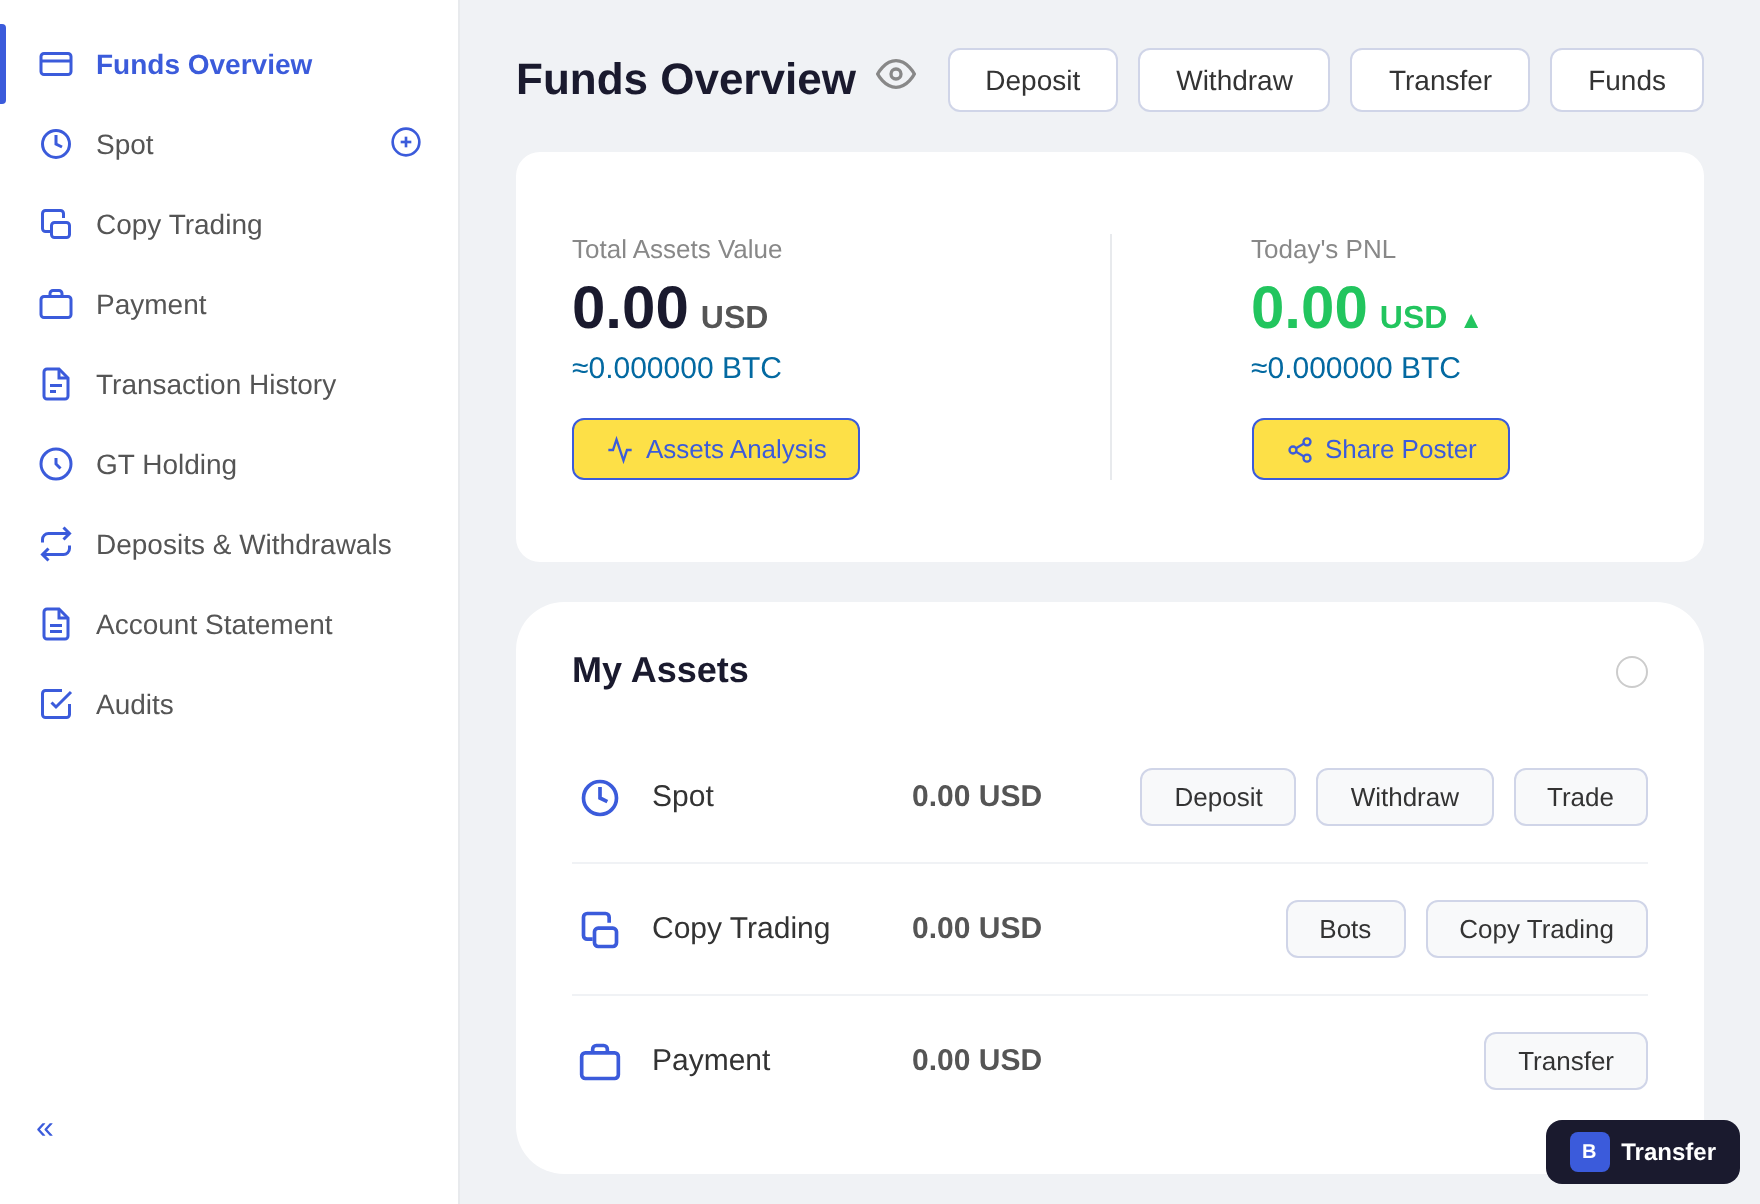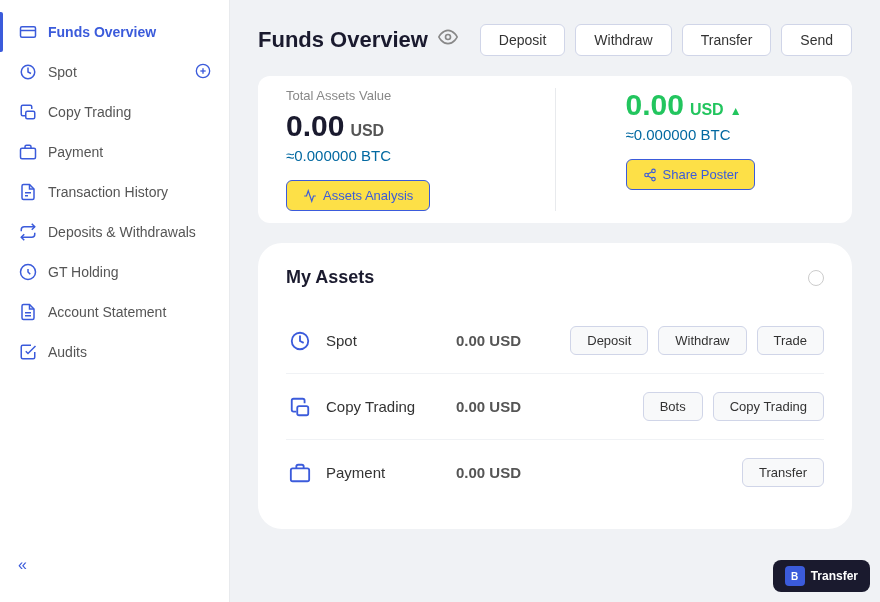--- a/index.html
+++ b/index.html
@@ -96,21 +96,21 @@
       border-radius: 6px;
       font-size: 14px;
       cursor: pointer;
       font-weight: 500;
     }
 
     
     .overview-card {
       background: #fff;
       border-radius: 12px;
-      padding: 12px 28px;
+      padding: 41px 28px;
       margin-bottom: 20px;
       display: flex;
       gap: 60px;
     }
     .overview-section { flex: 1; }
     .overview-label { font-size: 13px; color: #888; margin-bottom: 6px; }
     .overview-value {
       font-size: 30px;
       font-weight: 700;
       color: #1a1a2e;
@@ -278,37 +278,37 @@
           <line x1="8" y1="13" x2="16" y2="13"></line>
           <line x1="8" y1="17" x2="12" y2="17"></line>
         </svg>
     </span>
     <span>Transaction History</span>
   </div>
 
   <div class="sidebar-item">
     <span class="sidebar-icon">
       <svg viewBox="0 0 24 24" fill="none" stroke="#3b5bdb" stroke-width="2">
+          <circle cx="12" cy="12" r="10"></circle>
+          <path d="M12 8v4l3 3"></path>
+        </svg>
+    </span>
+    <span>GT Holding</span>
+  </div>
+
+  <div class="sidebar-item">
+    <span class="sidebar-icon">
+      <svg viewBox="0 0 24 24" fill="none" stroke="#3b5bdb" stroke-width="2">
           <polyline points="17 1 21 5 17 9"></polyline>
           <path d="M3 11V9a4 4 0 014-4h14"></path>
           <polyline points="7 23 3 19 7 15"></polyline>
           <path d="M21 13v2a4 4 0 01-4 4H3"></path>
         </svg>
     </span>
     <span>Deposits &amp; Withdrawals</span>
-  </div>
-
-  <div class="sidebar-item">
-    <span class="sidebar-icon">
-      <svg viewBox="0 0 24 24" fill="none" stroke="#3b5bdb" stroke-width="2">
-          <circle cx="12" cy="12" r="10"></circle>
-          <path d="M12 8v4l3 3"></path>
-        </svg>
-    </span>
-    <span>GT Holding</span>
   </div>
 
   <div class="sidebar-item">
     <span class="sidebar-icon">
       <svg viewBox="0 0 24 24" fill="none" stroke="#3b5bdb" stroke-width="2">
           <path d="M14 2H6a2 2 0 00-2 2v16a2 2 0 002 2h12a2 2 0 002-2V8z"></path>
           <polyline points="14 2 14 8 20 8"></polyline>
           <line x1="8" y1="13" x2="16" y2="13"></line>
           <line x1="8" y1="17" x2="16" y2="17"></line>
         </svg>
@@ -340,41 +340,42 @@
         <svg width="20" height="20" viewBox="0 0 24 24" fill="none" stroke="#888" stroke-width="2">
             <path d="M1 12s4-8 11-8 11 8 11 8-4 8-11 8-11-8-11-8z"></path>
             <circle cx="12" cy="12" r="3"></circle>
           </svg>
       </span>
     </h1>
     <div class="header-actions">
       <button class="btn-outline">Deposit</button>
       <button class="btn-outline">Withdraw</button>
       <button class="btn-outline">Transfer</button>
-      <button class="btn-outline">Send</button>
+      <button class="btn-outline">Funds</button>
     </div>
   </div>
 
   <div class="overview-card">
     <div class="overview-section">
       <div class="overview-label">Total Assets Value</div>
       <div class="overview-value">
         <span>0.00</span>
         <span class="currency">USD</span>
       </div>
       <div class="overview-btc">≈0.000000 BTC</div>
       <button class="btn-blue-outline">
         <svg width="14" height="14" viewBox="0 0 24 24" fill="none" stroke="#3b5bdb" stroke-width="2">
             <polyline points="22 12 18 12 15 21 9 3 6 12 2 12"></polyline>
           </svg>
         <span>Assets Analysis</span>
       </button>
     </div>
     <div class="divider-v"></div>
     <div class="overview-section">
+      <div class="overview-label">Today's PNL</div>
       <div class="overview-value green">
         <span>0.00</span>
         <span class="currency" style="color:#22c55e;">USD</span>
         <span class="arrow-up">▲</span>
       </div>
       <div class="overview-btc">≈0.000000 BTC</div>
       <button class="btn-blue-outline">
         <svg width="14" height="14" viewBox="0 0 24 24" fill="none" stroke="#3b5bdb" stroke-width="2">
             <circle cx="18" cy="5" r="3"></circle>
             <circle cx="6" cy="12" r="3"></circle>

